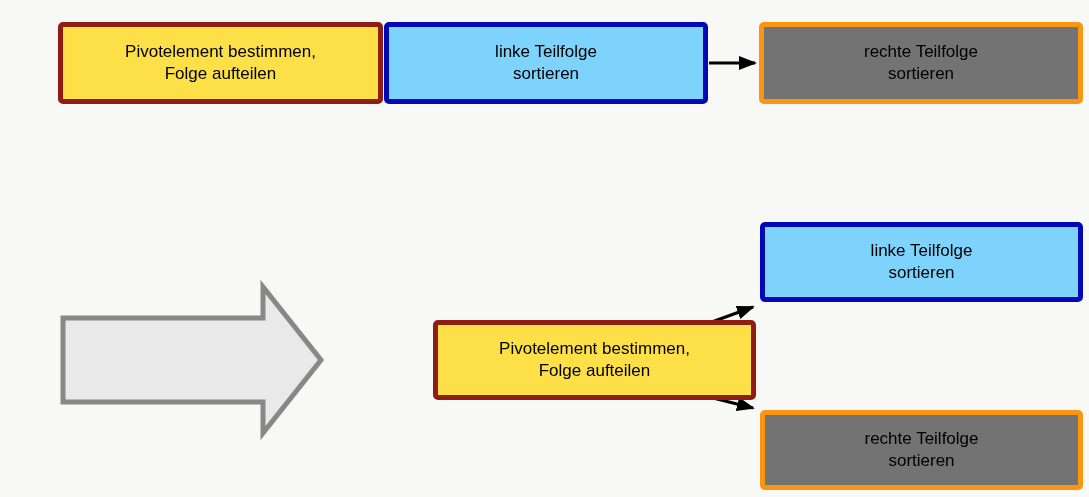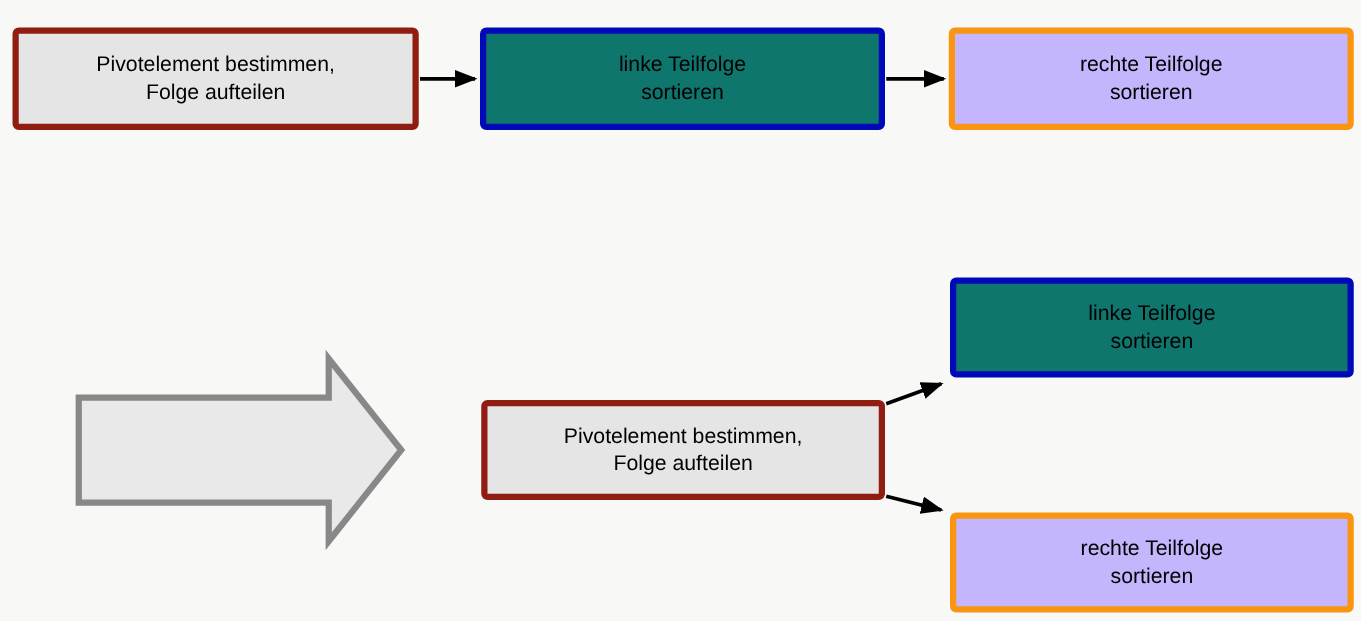--- a/index.html
+++ b/index.html
@@ -22,23 +22,23 @@
     flex-direction: column;
     justify-content: center;
     align-items: center;
     border: 5px solid #000;
     border-radius: 5px;
     font-size: 17px;
     line-height: 22px;
     color: #000000;
     text-align: center;
   }
-  .node-pivot { background: #e5e5e5; border-color: #8f1d12; }
-  .node-left  { background: #0f766e; border-color: #0009b8; }
-  .node-right { background: #c4b5fd; border-color: #f99511; }
+  .node-pivot { background: #fde047; border-color: #8f1d12; margin-left: 48px; }
+  .node-left  { background: #7dd3fc; border-color: #0009b8; }
+  .node-right { background: #737373; border-color: #f99511; }
 
   .svg-layer {
     position: absolute;
     left: 0;
     top: 0;
     width: 1089px;
     height: 497px;
     pointer-events: none;
   }
   .connector {

